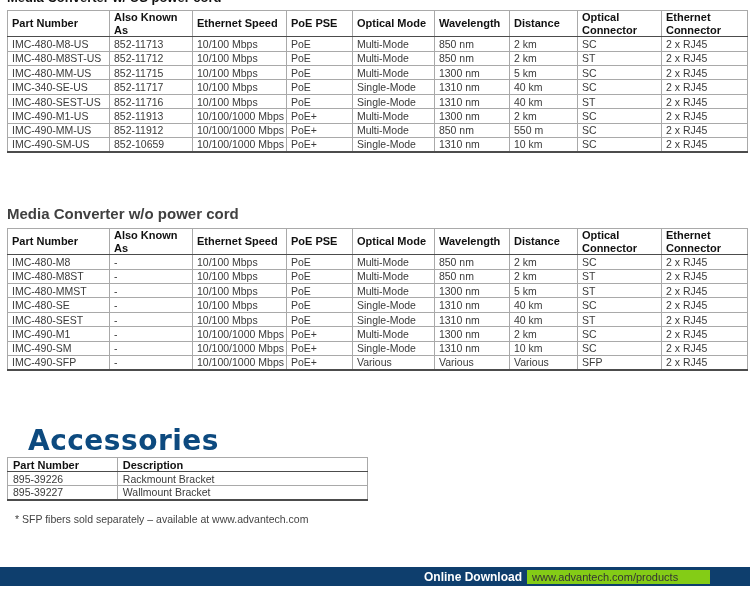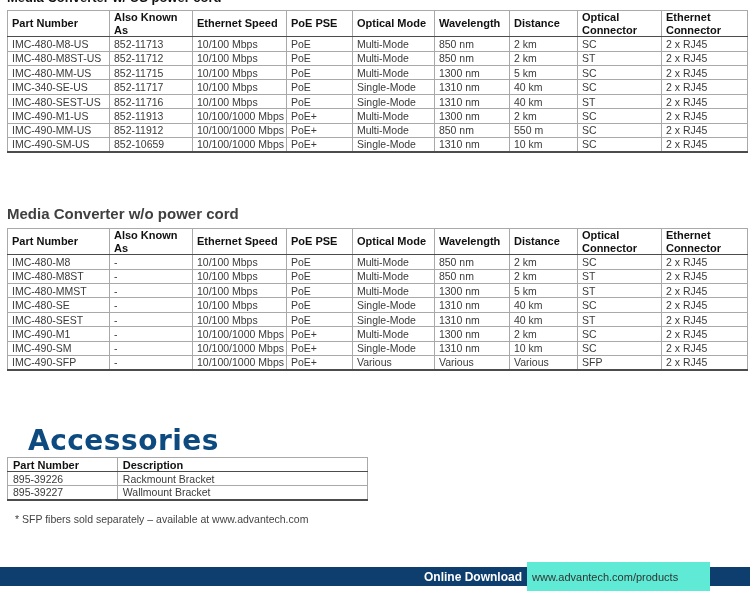--- a/index.html
+++ b/index.html
@@ -82,21 +82,21 @@
     background:var(--navy);
     display:flex;align-items:center;justify-content:flex-end;
     padding-right:40px;
     margin-top:16px;
   }
   .footer-label{
     color:#fff;font-weight:bold;font-size:12px;margin-right:5px;
     white-space:nowrap;
   }
   .footer-url{
-    background:#5eead4;width:183px;height:29px;
+    background:#84cc16;width:183px;height:14px;
     display:flex;align-items:center;
     padding-left:5px;font-size:11px;color:#333;
     white-space:nowrap;
   }
 </style>
 </head>
 <body>
 
 <div class="page">
 

